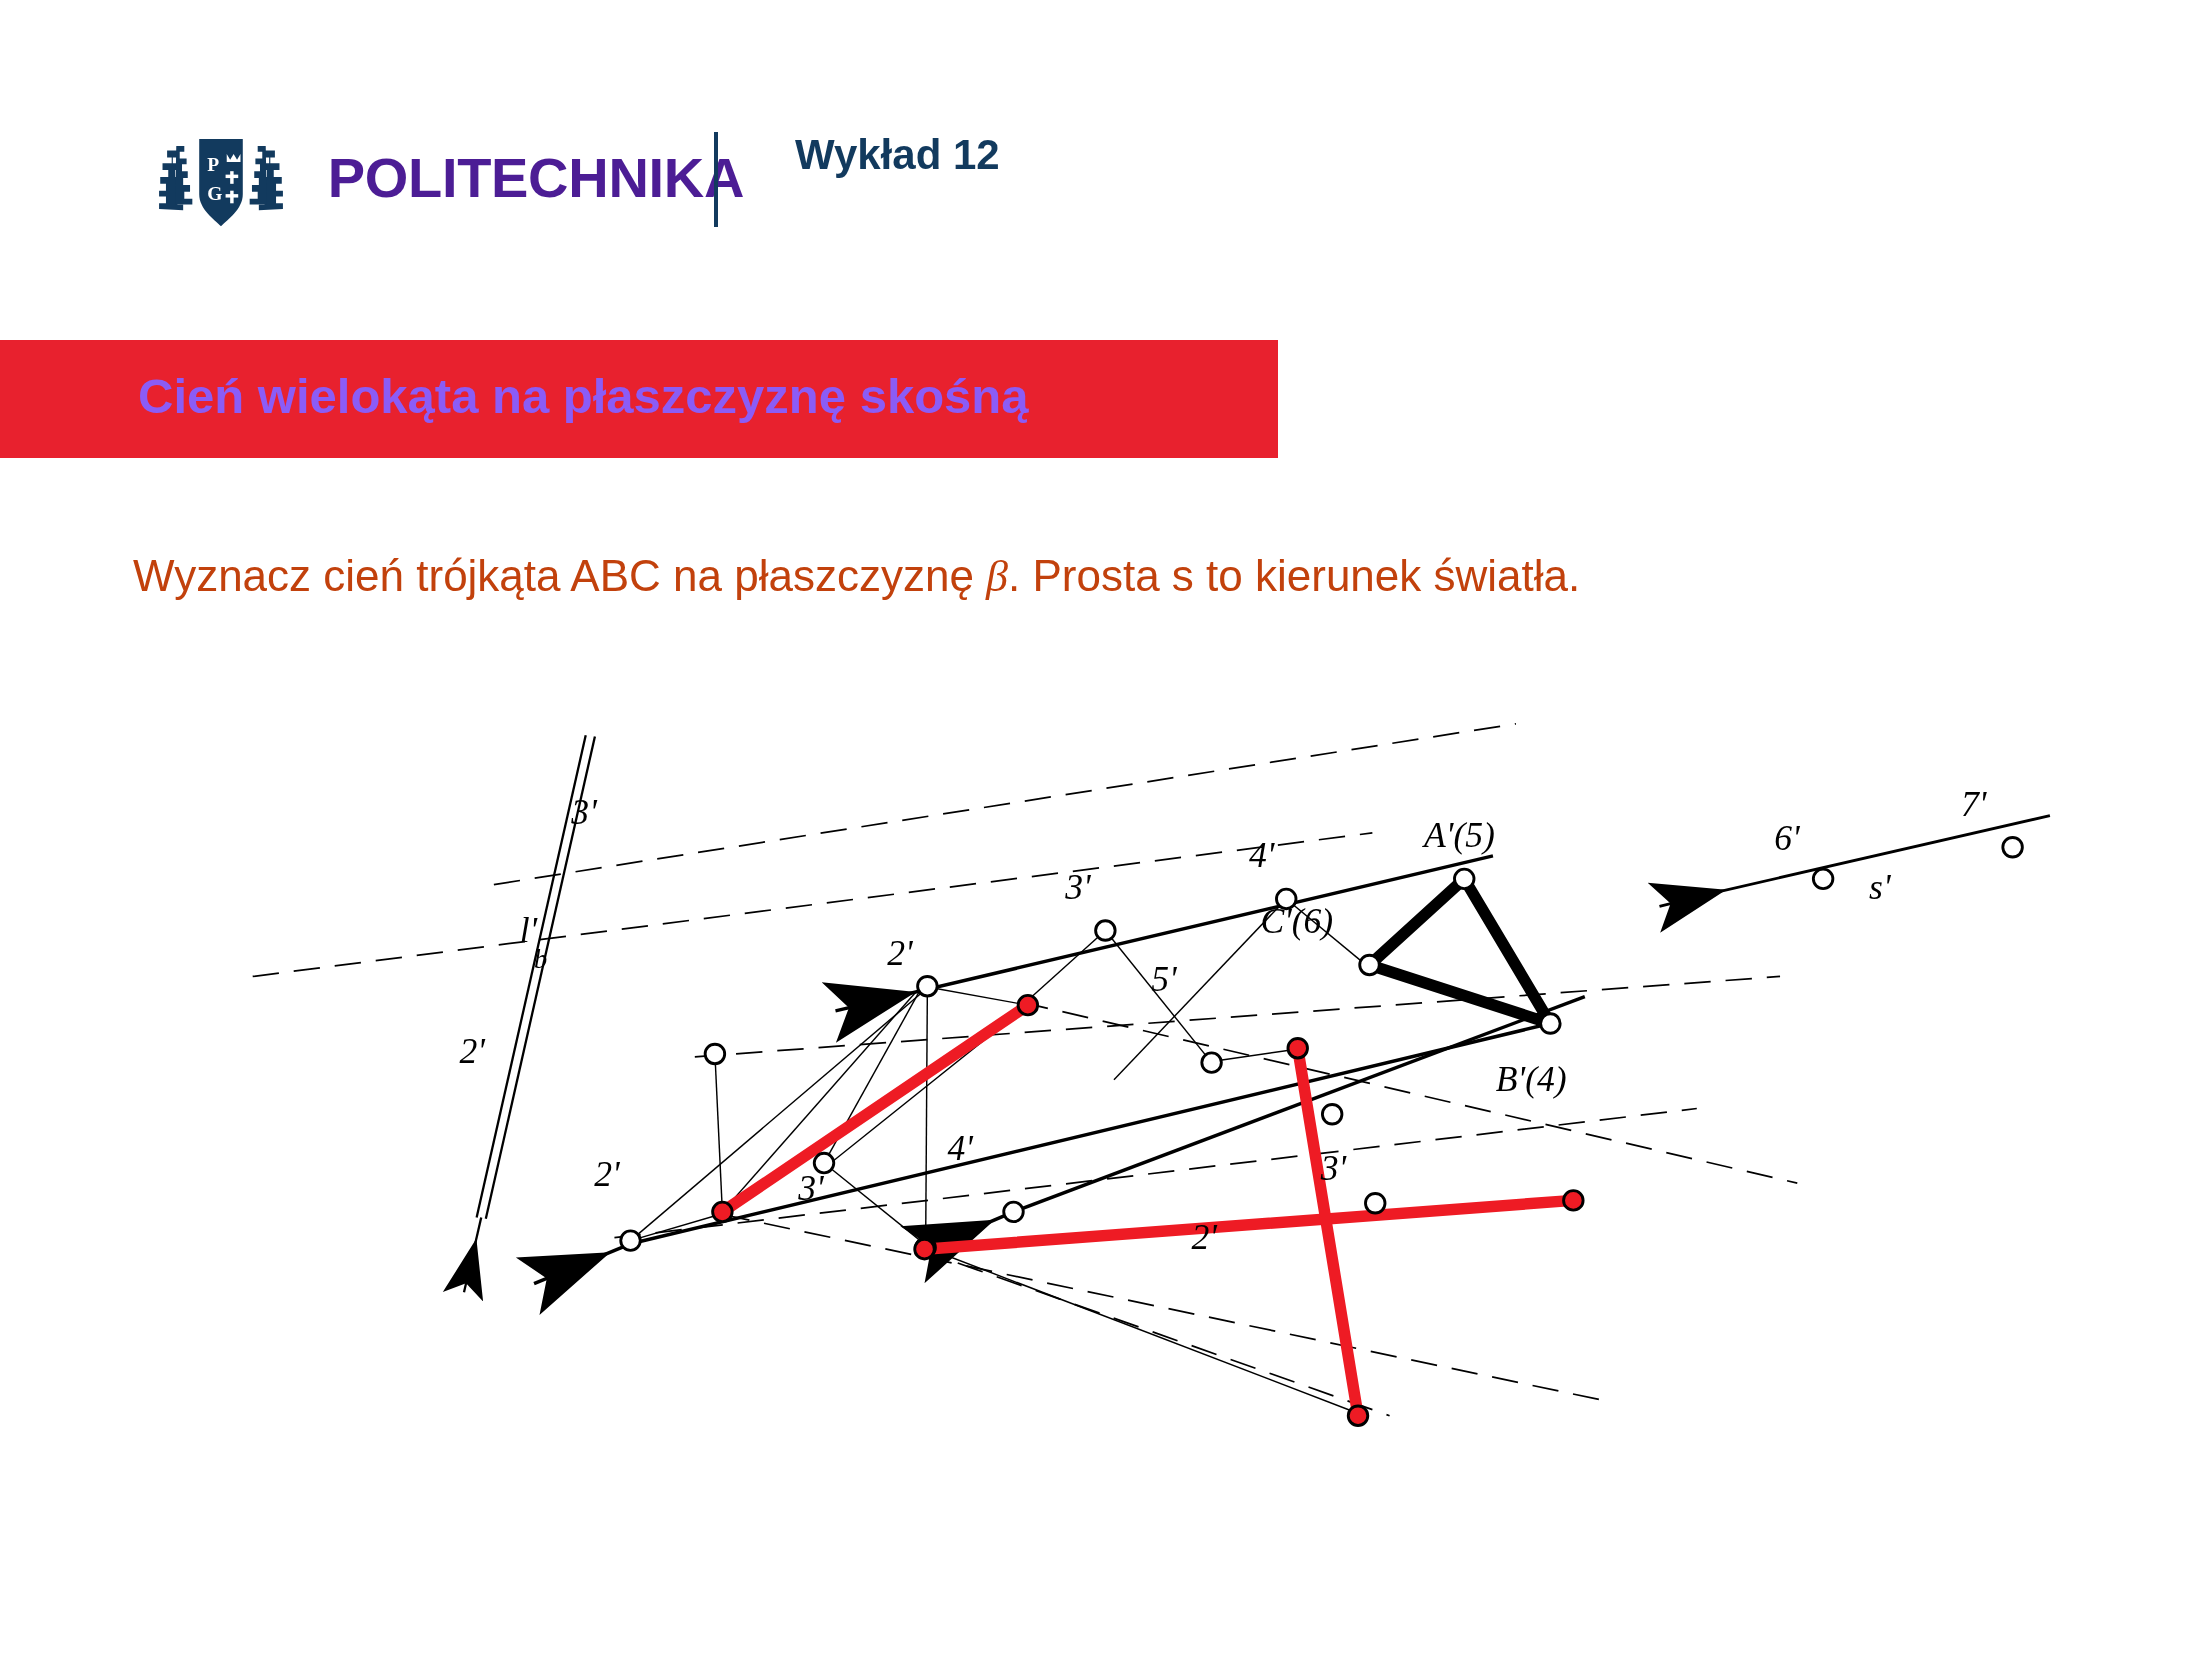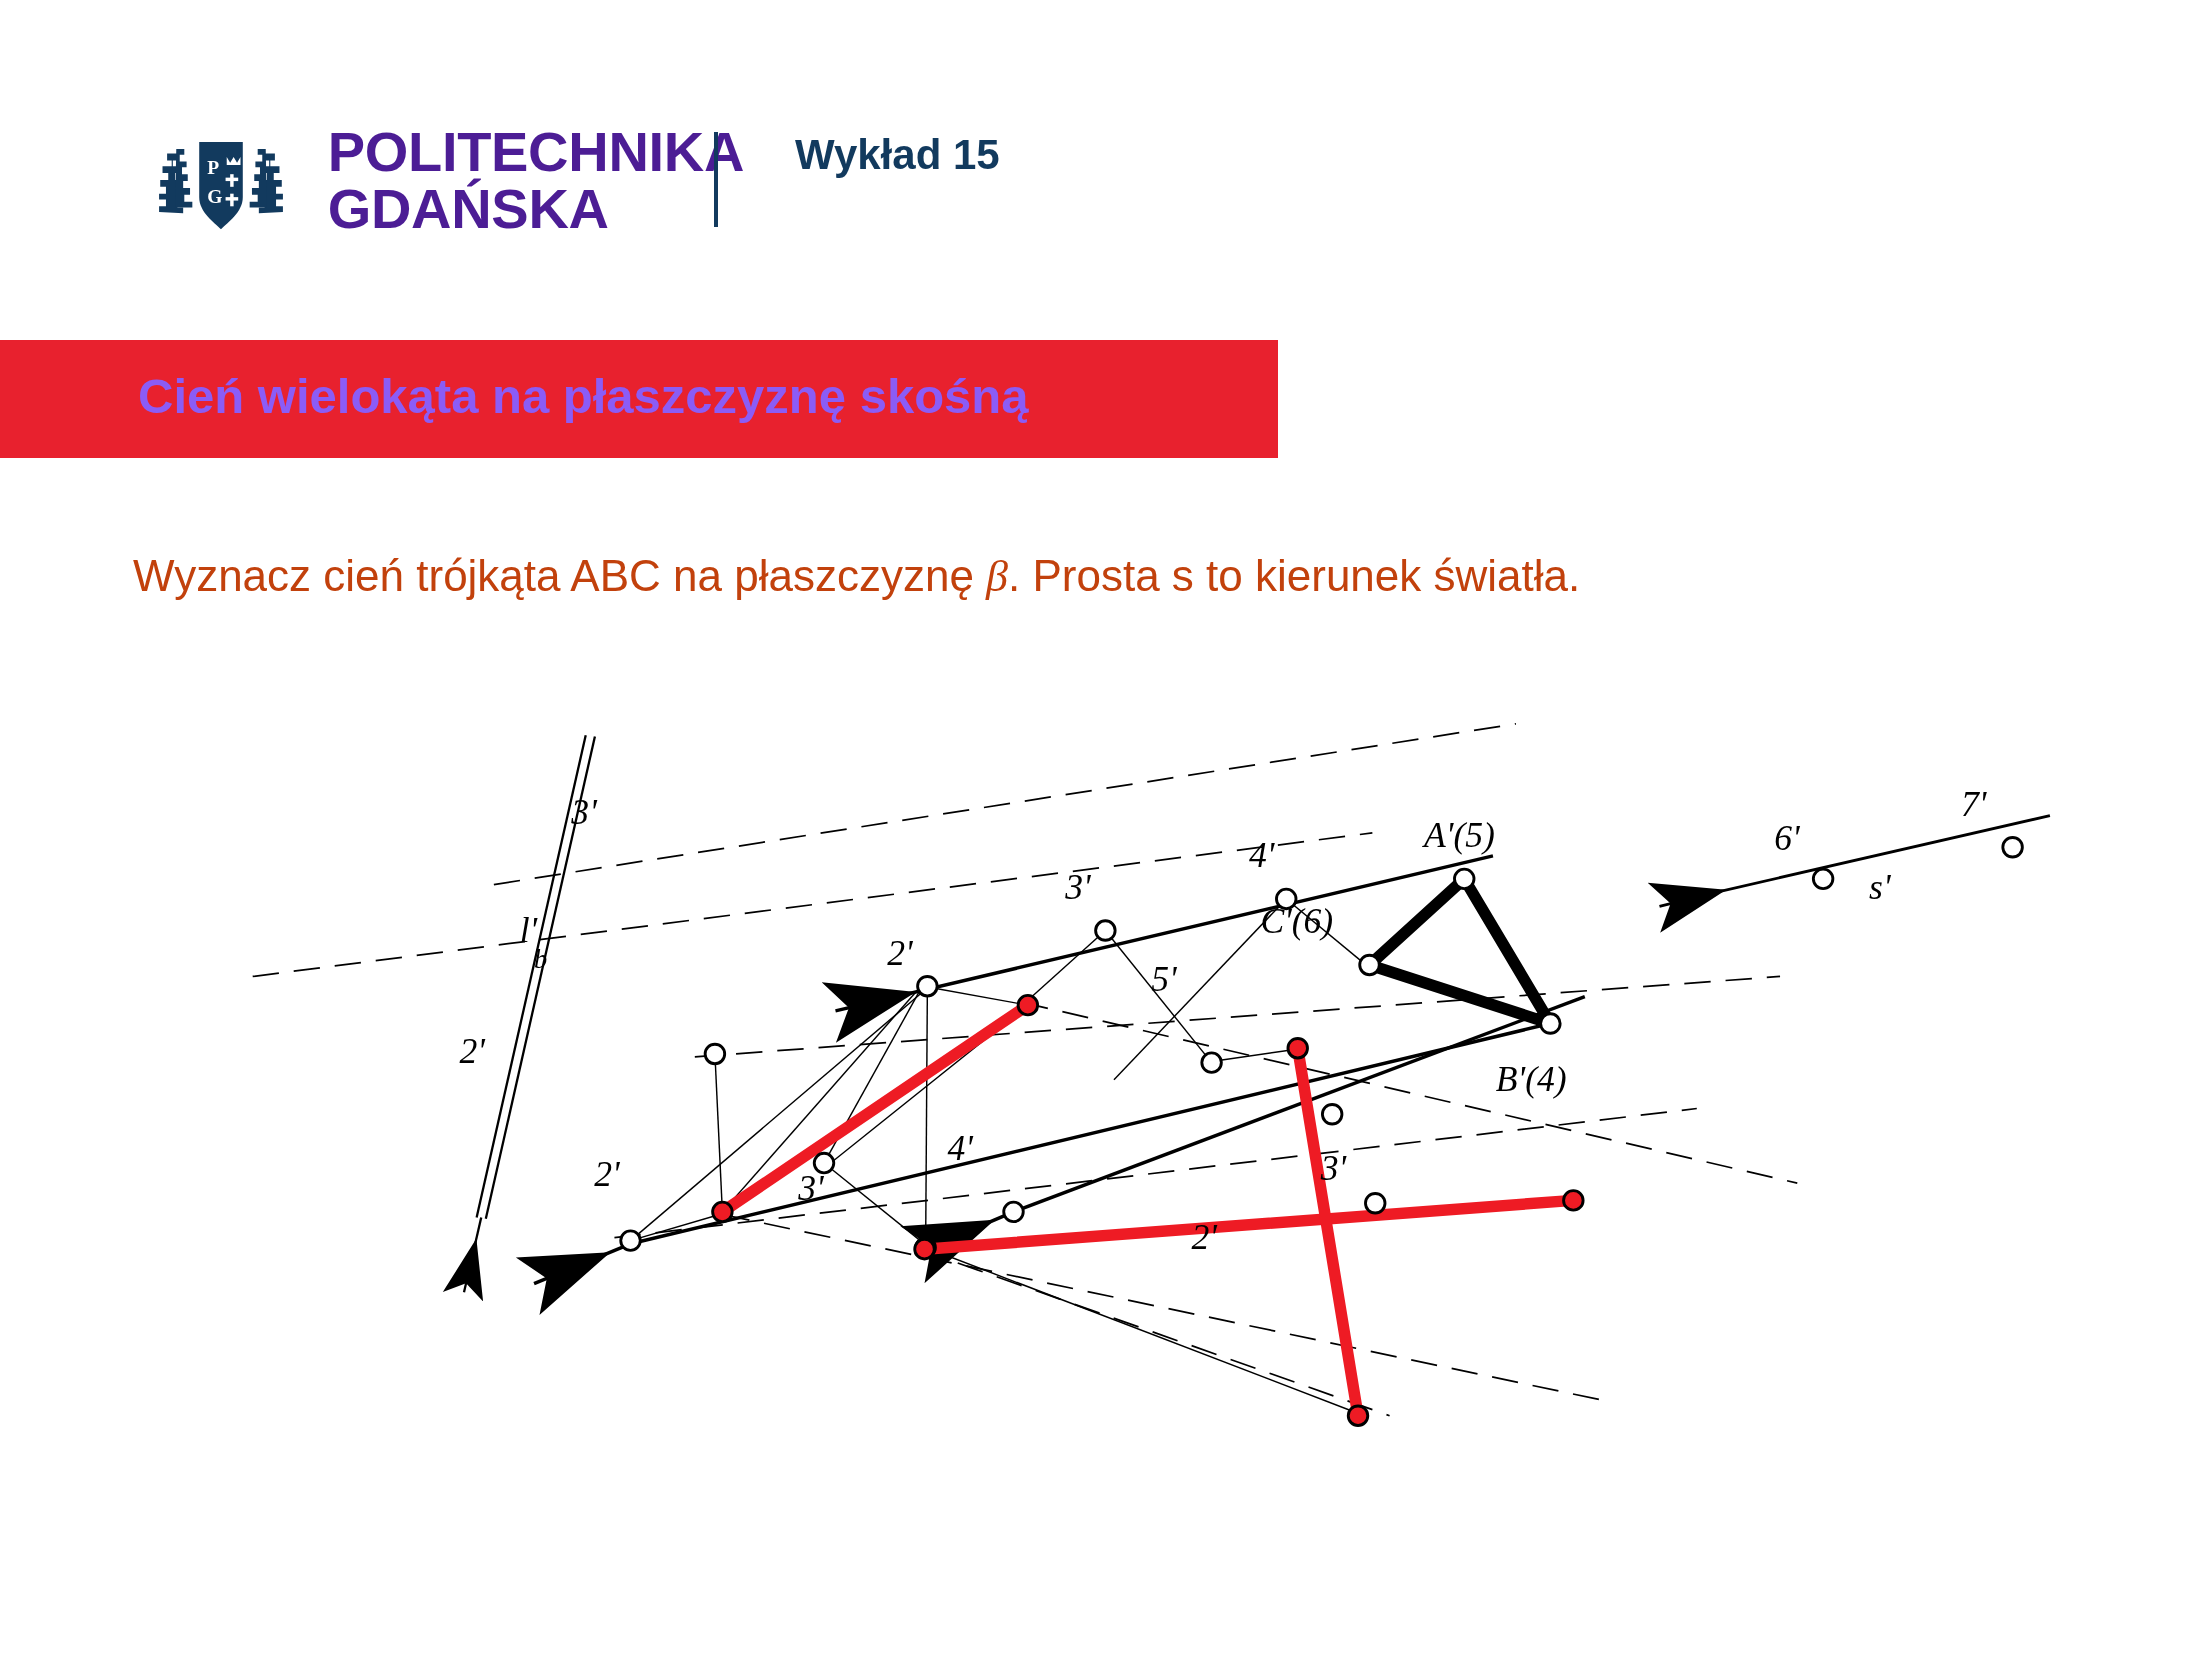--- a/index.html
+++ b/index.html
@@ -55,28 +55,27 @@
       <g fill="#ffffff">
         <path d="M160 54 l6 10 6-10 6 10 6-10 0 14 -24 0z"></path>
         <rect x="166" y="84" width="6" height="22"></rect>
           <rect x="158" y="90" width="22" height="6"></rect>
         <rect x="166" y="118" width="6" height="22"></rect>
           <rect x="158" y="124" width="22" height="6"></rect>
       </g>
     </svg>
     <div id="uni-name">
       <div>POLITECHNIKA</div>
-      <div>GDAŃSKA</div>
     </div>
   </div>
 
   <div id="header-divider"></div>
 
   <div id="lecture-block">
-    <div>Wykład 15</div>
+    <div>Wykład 12</div>
   </div>
 </div>
 
 <div id="title-bar"></div>
 <div id="title-text">Cień wielokąta na płaszczyznę skośną</div>
 
 <div id="task-text">
   <span>Wyznacz cień trójkąta ABC na płaszczyznę </span><span class="beta">β</span><span>. Prosta s to kierunek światła.</span>
 </div>
 

